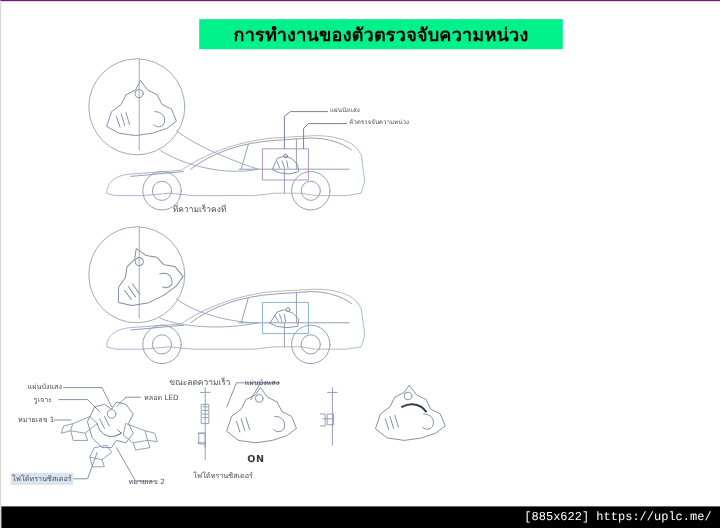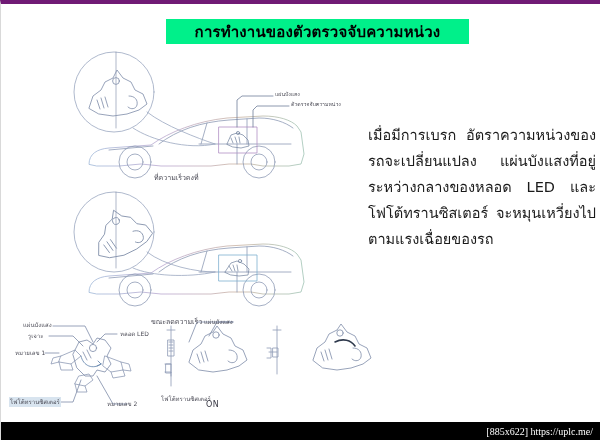--- a/index.html
+++ b/index.html
@@ -10,21 +10,21 @@
   body {
     font-family: "DejaVu Sans", sans-serif;
   }
   #page {
     position: relative;
     width: 600px;
     height: 440px;
     background: #ffffff;
     overflow: hidden;
     border-left: 1px solid #d9d9d9;
-    border-top: 4px solid #701a75;
+    border-top: 1px solid #701a75;
     box-sizing: border-box;
   }
 
   
   #title-banner {
     position: absolute;
     left: 165px;
     top: 15px;
     width: 303px;
     height: 25px;
@@ -68,42 +68,42 @@
 
   
   .label {
     position: absolute;
     font-family: "DejaVu Sans", sans-serif;
     color: #4a4a55;
     white-space: nowrap;
   }
   .lbl-tiny   { font-size: 5.2px; }
   .lbl-small  { font-size: 6px; }
-  .lbl-cap    { font-size: 7px; margin-left: 10px; }
+  .lbl-cap    { font-size: 7px; }
   .lbl-state  { font-size: 8px; color: #3a3a46; letter-spacing: 0.5px; }
 
   .label-highlight {
     background: #d8e4ef;
     padding: 0 1px;
   }
 
   
   #footer-bar {
     position: absolute;
     left: 0;
     bottom: 0;
     width: 600px;
     height: 18px;
     background: #000000;
     display: flex;
     align-items: center;
     justify-content: flex-end;
   }
   #footer-text {
-    font-family: Liberation Serif, serif;
+    font-family: Liberation Mono, monospace;
     font-size: 10px;
     color: #ffffff;
     padding-right: 8px;
     white-space: nowrap;
   }
 </style>
 </head>
 <body>
 
 <div id="page">
@@ -328,22 +328,21 @@
 
   <div class="label lbl-small" style="left:22px; top:316px;">แผ่นบังแสง</div>
   <div class="label lbl-small" style="left:27px; top:327px;">รูเจาะ</div>
   <div class="label lbl-small" style="left:119px; top:325px;">หลอด LED</div>
   <div class="label lbl-small" style="left:14px; top:344px;">หมายเลข 1</div>
   <div class="label lbl-small label-highlight" style="left:8px; top:393px;">โฟโต้ทรานซิสเตอร์</div>
   <div class="label lbl-small" style="left:106px; top:395px;">หมายเลข 2</div>
   <div class="label lbl-small" style="left:203px; top:313px;">แผ่นบังแสง</div>
   <div class="label lbl-small" style="left:160px; top:390px;">โฟโต้ทรานซิสเตอร์</div>
 
-  <div class="label lbl-state" style="left:205px; top:396px;">ON</div>
+  <div class="label lbl-state" style="left:205px; top:377px;font-weight:bold;">ON</div>
   <div class="label lbl-state" style="left:329px; top:377px;margin-top:48px;">OFF</div>
 
-  <div id="description">เมื่อมีการเบรก อัตราความหน่วงของรถจะเปลี่ยนแปลง แผ่นบังแสงที่อยู่ระหว่างกลางของหลอด LED  และโฟโต้ทรานซิสเตอร์ จะหมุนเหวี่ยงไปตามแรงเฉื่อยของรถ</div>
 
   <div id="footer-bar">
     <span id="footer-text">[885x622] https://uplc.me/</span>
   </div>
 
 </div>
 
 </body></html>

